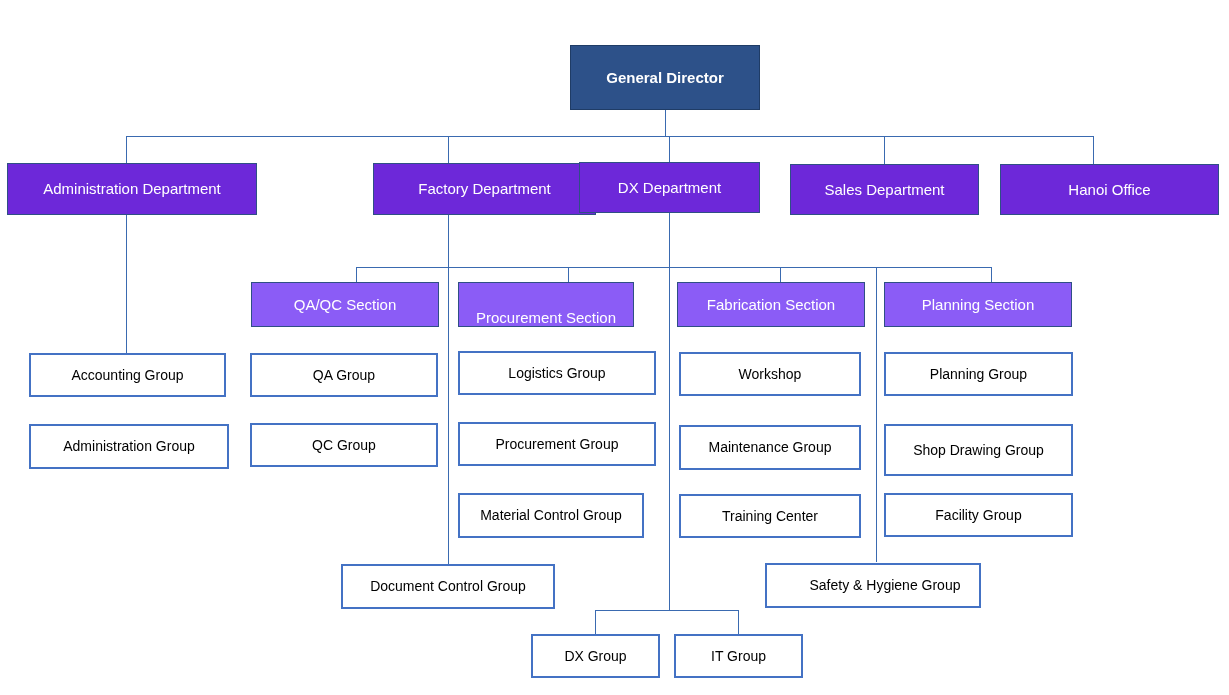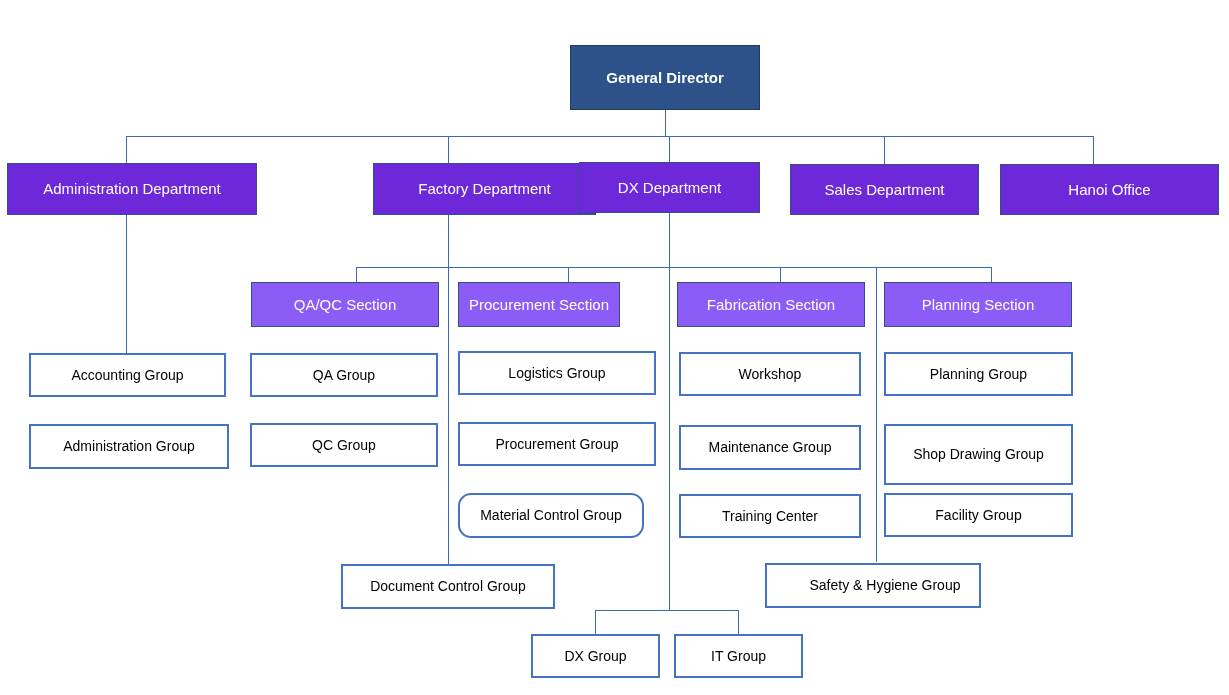--- a/index.html
+++ b/index.html
@@ -117,21 +117,21 @@
   <div class="node node-dept" style="left:790px; top:164px; width:189px; height:51px;">
     <span>Sales Department</span>
   </div>
   <div class="node node-dept" style="left:1000px; top:164px; width:219px; height:51px;">
     <span>Hanoi Office</span>
   </div>
 
   <div class="node node-section" style="left:251px; top:282px; width:188px; height:45px;">
     <span>QA/QC Section</span>
   </div>
-  <div class="node node-section" style="left:458px; top:282px; width:162px; height:45px;">
+  <div class="node node-section" style="left:458px; top:282px; width:176px; height:45px;align-items:flex-end;">
     <span>Procurement Section</span>
   </div>
   <div class="node node-section" style="left:677px; top:282px; width:188px; height:45px;">
     <span>Fabrication Section</span>
   </div>
   <div class="node node-section" style="left:884px; top:282px; width:188px; height:45px;">
     <span>Planning Section</span>
   </div>
 
   <div class="node node-group" style="left:29px; top:353px; width:197px; height:44px;">
@@ -147,38 +147,38 @@
   <div class="node node-group" style="left:250px; top:423px; width:188px; height:44px;">
     <span>QC Group</span>
   </div>
 
   <div class="node node-group" style="left:458px; top:351px; width:198px; height:44px;">
     <span>Logistics Group</span>
   </div>
   <div class="node node-group" style="left:458px; top:422px; width:198px; height:44px;">
     <span>Procurement Group</span>
   </div>
-  <div class="node node-group" style="left:458px; top:493px; width:186px; height:45px;border-radius:13px;">
+  <div class="node node-group" style="left:458px; top:493px; width:186px; height:45px;">
     <span>Material Control Group</span>
   </div>
 
   <div class="node node-group" style="left:679px; top:352px; width:182px; height:44px;">
     <span>Workshop</span>
   </div>
   <div class="node node-group" style="left:679px; top:425px; width:182px; height:45px;">
     <span>Maintenance Group</span>
   </div>
   <div class="node node-group" style="left:679px; top:494px; width:182px; height:44px;">
     <span>Training Center</span>
   </div>
 
   <div class="node node-group" style="left:884px; top:352px; width:189px; height:44px;">
     <span>Planning Group</span>
   </div>
-  <div class="node node-group" style="left:884px; top:424px; width:189px; height:61px;">
+  <div class="node node-group" style="left:884px; top:424px; width:189px; height:52px;">
     <span>Shop Drawing Group</span>
   </div>
   <div class="node node-group" style="left:884px; top:493px; width:189px; height:44px;">
     <span>Facility Group</span>
   </div>
 
   <div class="node node-group" style="left:341px; top:564px; width:214px; height:45px;">
     <span>Document Control Group</span>
   </div>
   <div class="node node-group" style="left:765px; top:563px; width:216px; height:45px;padding-left:24px;">

